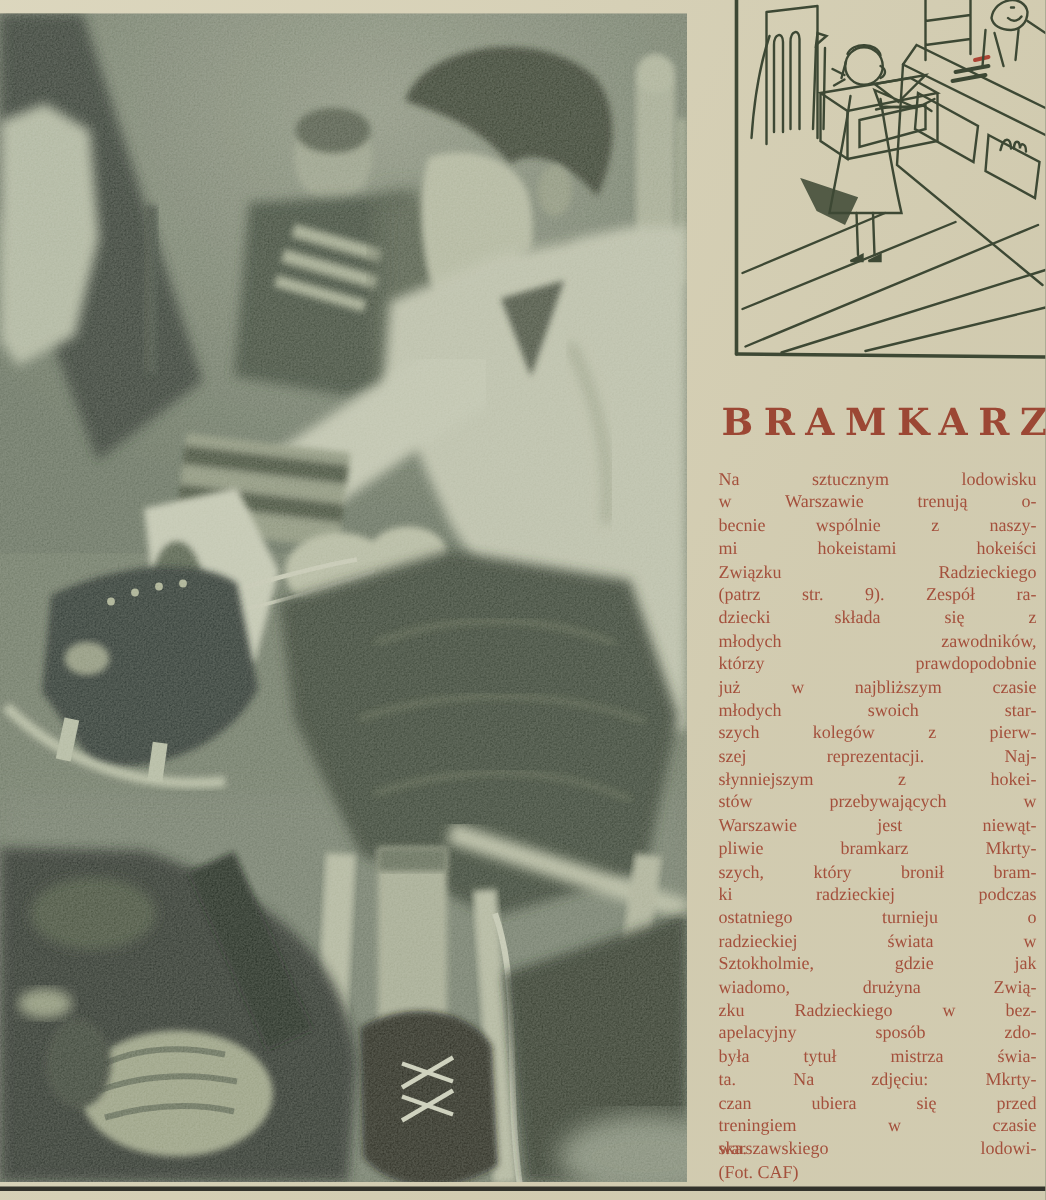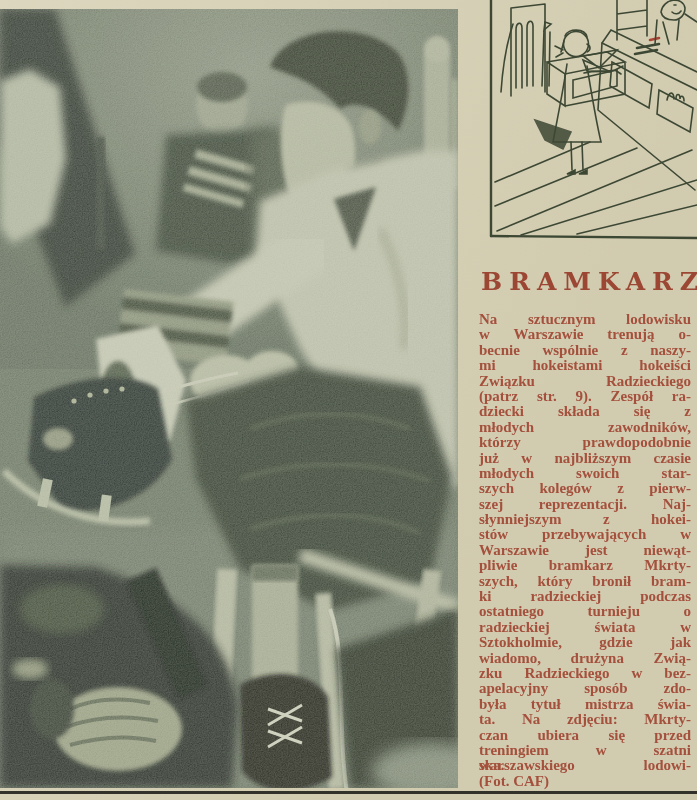--- a/index.html
+++ b/index.html
@@ -17,21 +17,21 @@
   .cartoon-wrap { position:absolute; left:487px; top:0; width:210px; height:243px; }
   .cartoon-wrap svg { display:block; width:100%; height:100%; }
   .article { position:absolute; left:479px; top:269px; width:212px; }
   .headline {
     margin:0 0 0 2px; font-family:"DejaVu Serif", serif; font-weight:bold;
     font-size:25px; line-height:26px; letter-spacing:7px; white-space:nowrap;
     color: var(--headline, #9c4734);
   }
   .body-text {
     margin-top:17px; color: var(--body-text, #a4503c);
-    font-weight:bold; font-size:15px; line-height:15.4px;
+    font-weight:normal; font-size:12px; line-height:15.4px;
   }
   .body-text .tline {
     text-align:justify; text-align-last:justify;
     height:15.4px; overflow:hidden; white-space:nowrap;
   }
   .lastline { display:flex; justify-content:flex-end; height:15.4px;flex-direction:column; }
   .bottom-rule {
     position:absolute; left:0; top:791px; width:697px; height:3px;
     background: var(--rule, #32322b);
   }
@@ -238,21 +238,21 @@
           <div class="tline">ki radzieckiej podczas</div>
           <div class="tline">ostatniego turnieju o</div>
           <div class="tline">radzieckiej świata w</div>
           <div class="tline">Sztokholmie, gdzie jak</div>
           <div class="tline">wiadomo, drużyna Zwią-</div>
           <div class="tline">zku Radzieckiego w bez-</div>
           <div class="tline">apelacyjny sposób zdo-</div>
           <div class="tline">była tytuł mistrza świa-</div>
           <div class="tline">ta. Na zdjęciu: Mkrty-</div>
           <div class="tline">czan ubiera się przed</div>
-          <div class="tline">treningiem w szatni</div>
+          <div class="tline">treningiem w czasie</div>
           <div class="tline">warszawskiego lodowi-</div>
         </div>
       <div class="lastline">
         <span>ska.</span>
         <span>(Fot. CAF)</span>
       </div>
     </div>
   </div>
 
   <div class="bottom-rule"></div>

